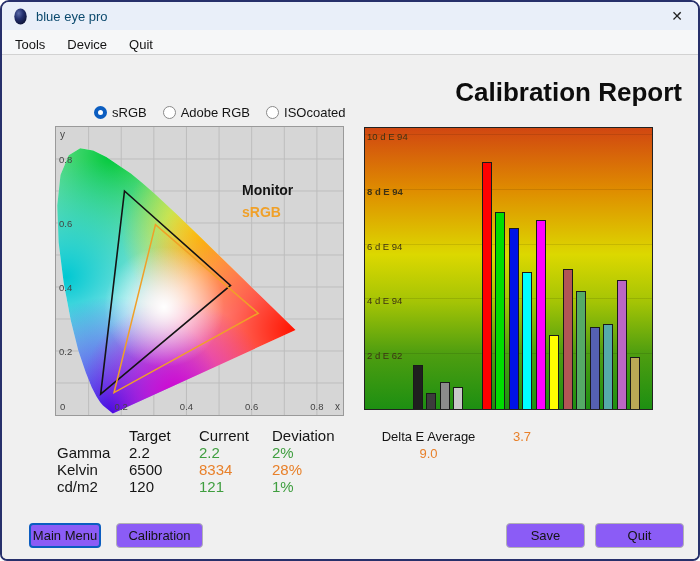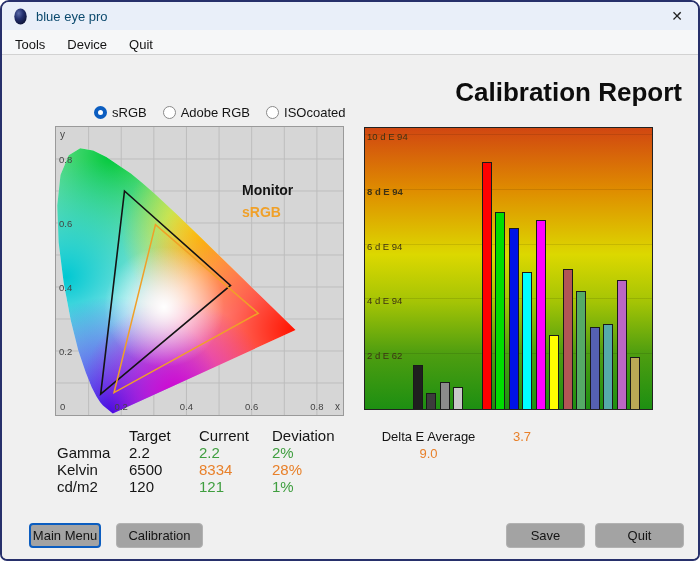--- a/index.html
+++ b/index.html
@@ -38,21 +38,21 @@
   .results{position:absolute;left:55px;top:372px;display:grid;grid-template-columns:72px 70px 73px 80px;
            grid-auto-rows:17px;font-size:15px;color:#141414;}
   .results .cell{line-height:17px;}
   .val-good{color:#3f9e3f;}
   .val-warn{color:#e8802a;}
   
   .delta{position:absolute;left:363px;top:374px;display:grid;grid-template-columns:127px 60px;grid-auto-rows:17px;
          font-size:13px;color:#141414;text-align:center;}
   .delta .dval{color:#e8802a;}
   
-  .btn{position:absolute;top:468px;height:25px;box-sizing:border-box;background:#a3a3a3;border:1px solid #b2b2b2;
+  .btn{position:absolute;top:468px;height:25px;box-sizing:border-box;background:#8b5cf6;border:1px solid #b2b2b2;
        border-radius:4px;font-size:13px;color:#141414;display:flex;align-items:center;justify-content:center;
        font-family:"Liberation Sans",sans-serif;}
   .btn-main{left:27px;width:72px;border:2px solid #0b5dc0;}
   .btn-cal{left:114px;width:87px;}
   .btn-save{left:504px;width:79px;}
   .btn-quit{left:593px;width:89px;}
 </style>
 </head>
 <body>
 

